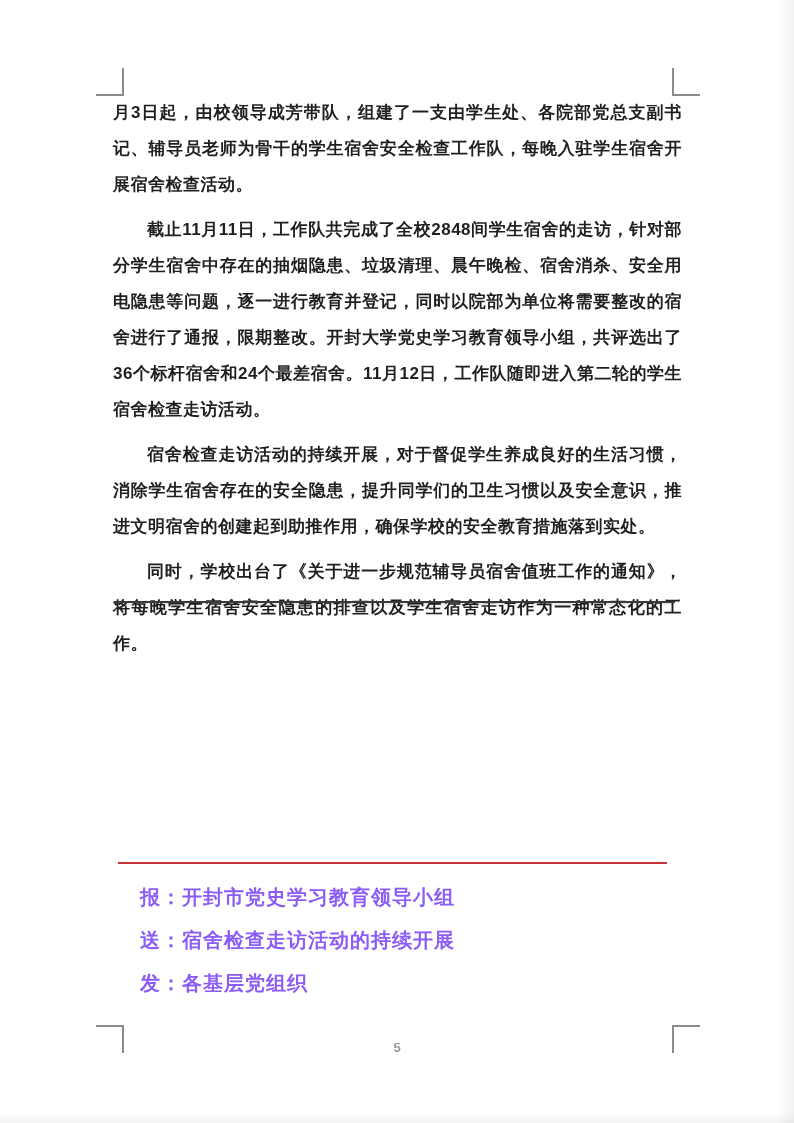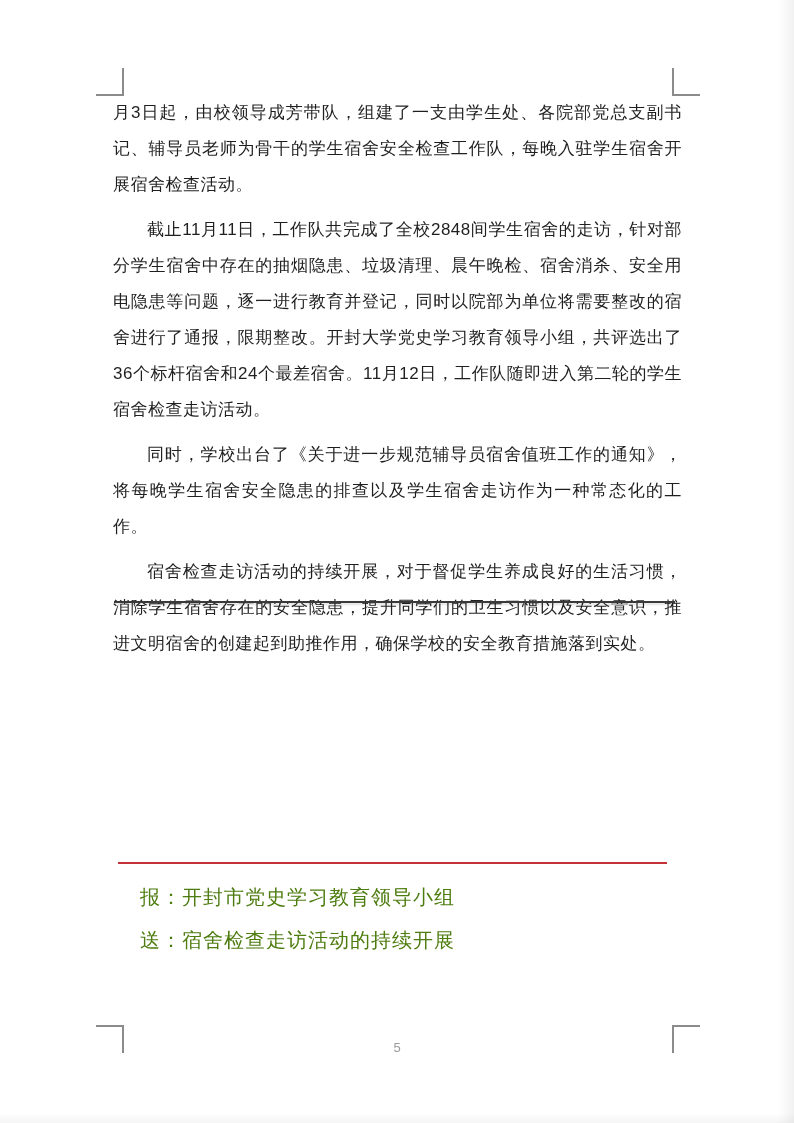--- a/index.html
+++ b/index.html
@@ -11,20 +11,21 @@
     width: 794px;
     height: 1123px;
     position: relative;
     font-family: "Liberation Sans", sans-serif;
     overflow: hidden;
   }
   .sheet {
     position: absolute;
     inset: 0;
     background: #ffffff;
+    font-weight: bold;
   }
   
   .edge-right {
     position: absolute;
     top: 0; right: 0;
     width: 16px; height: 100%;
     background: linear-gradient(to right, rgba(120,120,120,0) 0%, rgba(120,120,120,0.10) 100%);
     pointer-events: none;
   }
   .edge-bottom {
@@ -83,21 +84,21 @@
     background: #c23237;
   }
 
   .dist-list {
     position: absolute;
     left: 140px;
     top: 876px;
     margin: 0;
     padding: 0;
     list-style: none;
-    color: #4d7c0f;
+    color: #8b5cf6;
     font-size: 20px;
     line-height: 43px;
     letter-spacing: 1px;
   }
 
   .page-num {
     position: absolute;
     left: 0;
     top: 1039px;
     width: 100%;
@@ -113,31 +114,32 @@
 <div class="sheet">
 
   <div class="mark tl"></div>
   <div class="mark tr"></div>
   <div class="mark bl"></div>
   <div class="mark br"></div>
 
   <div class="body-text">
     <p>月3日起，由校领导成芳带队，组建了一支由学生处、各院部党总支副书记、辅导员老师为骨干的学生宿舍安全检查工作队，每晚入驻学生宿舍开展宿舍检查活动。</p>
     <p class="indent">截止11月11日，工作队共完成了全校2848间学生宿舍的走访，针对部分学生宿舍中存在的抽烟隐患、垃圾清理、晨午晚检、宿舍消杀、安全用电隐患等问题，逐一进行教育并登记，同时以院部为单位将需要整改的宿舍进行了通报，限期整改。开封大学党史学习教育领导小组，共评选出了36个标杆宿舍和24个最差宿舍。11月12日，工作队随即进入第二轮的学生宿舍检查走访活动。</p>
+    <p class="indent">宿舍检查走访活动的持续开展，对于督促学生养成良好的生活习惯，消除学生宿舍存在的安全隐患，提升同学们的卫生习惯以及安全意识，推进文明宿舍的创建起到助推作用，确保学校的安全教育措施落到实处。</p>
     <p class="indent">同时，学校出台了《关于进一步规范辅导员宿舍值班工作的通知》，将每晚学生宿舍安全隐患的排查以及学生宿舍走访作为一种常态化的工作。</p>
-    <p class="indent">宿舍检查走访活动的持续开展，对于督促学生养成良好的生活习惯，消除学生宿舍存在的安全隐患，提升同学们的卫生习惯以及安全意识，推进文明宿舍的创建起到助推作用，确保学校的安全教育措施落到实处。</p>
   </div>
 
   <hr class="rule-black">
 
   <hr class="rule-red">
 
   <ul class="dist-list">
     <li>报：开封市党史学习教育领导小组</li>
     <li>送：宿舍检查走访活动的持续开展</li>
+    <li>发：各基层党组织</li>
   </ul>
 
   <div class="page-num">5</div>
 
   <div class="edge-right"></div>
   <div class="edge-bottom"></div>
 
 </div>
 
 </body></html>

